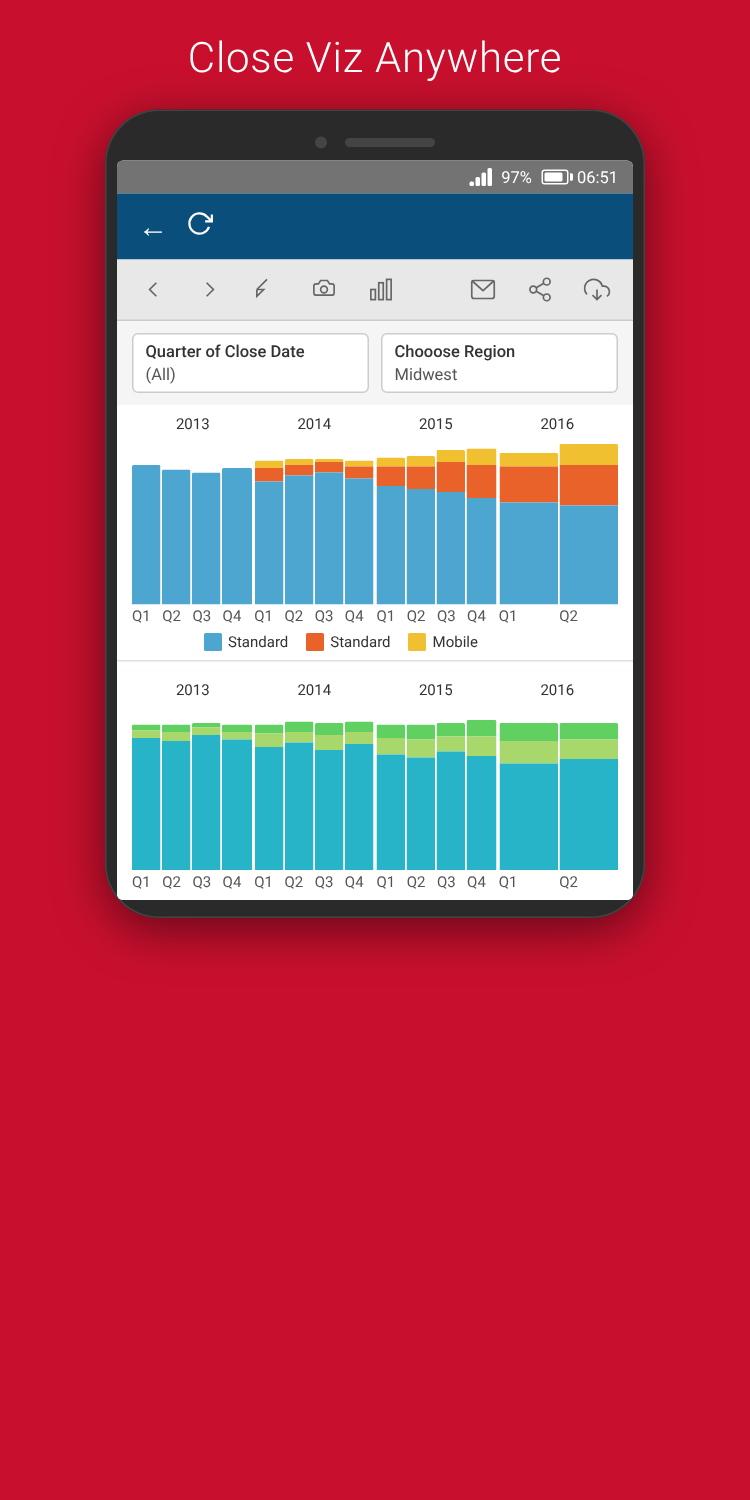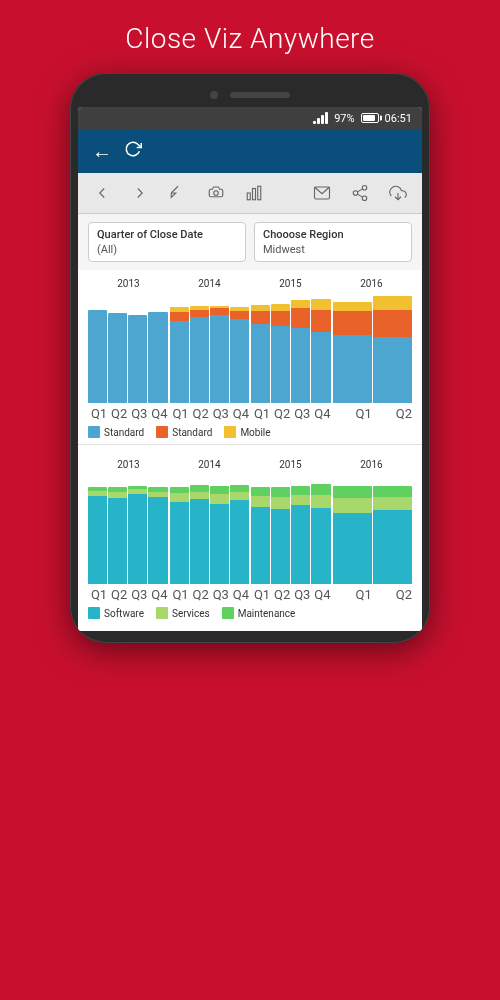--- a/index.html
+++ b/index.html
@@ -56,21 +56,21 @@
     }
 
     .phone-screen {
       background: #f0f0f0;
       border-radius: 4px;
       overflow: hidden;
     }
 
     
     .status-bar {
-      background: #404040;
+      background: #737373;
       color: white;
       display: flex;
       justify-content: flex-end;
       align-items: center;
       padding: 4px 10px;
       font-size: 11px;
       gap: 6px;
       height: 22px;
     }
 
@@ -260,30 +260,31 @@
     }
 
     .quarter-group {
       display: flex;
       flex: 1;
       gap: 1px;
     }
 
     .quarter-label {
       flex: 1;
-      font-size: 13px;
+      font-size: 10px;
       color: #555;
-      text-align: right;
+      text-align: left;
     }
 
     .legend {
       display: flex;
       gap: 12px;
       padding: 5px 0 6px 0;
       flex-wrap: wrap;
+      margin-left: 48px;
     }
 
     .legend-item {
       display: flex;
       align-items: center;
       gap: 4px;
       font-size: 10px;
       color: #333;
     }
 
@@ -650,30 +651,16 @@
             <div class="quarter-label">Q2</div>
             <div class="quarter-label">Q3</div>
             <div class="quarter-label">Q4</div>
           </div>
           <div class="quarter-group">
             <div class="quarter-label">Q1</div>
             <div class="quarter-label">Q2</div>
           </div>
         </div>
 
-      <div class="legend">
-        <div class="legend-item">
-          <div class="legend-color color-software"></div>
-          <span>Software</span>
-        </div>
-        <div class="legend-item">
-          <div class="legend-color color-services"></div>
-          <span>Services</span>
-        </div>
-        <div class="legend-item">
-          <div class="legend-color color-maintenance"></div>
-          <span>Maintenance</span>
-        </div>
-      </div>
     </div>
 
   </div>
 </div>
 
 </body></html>

